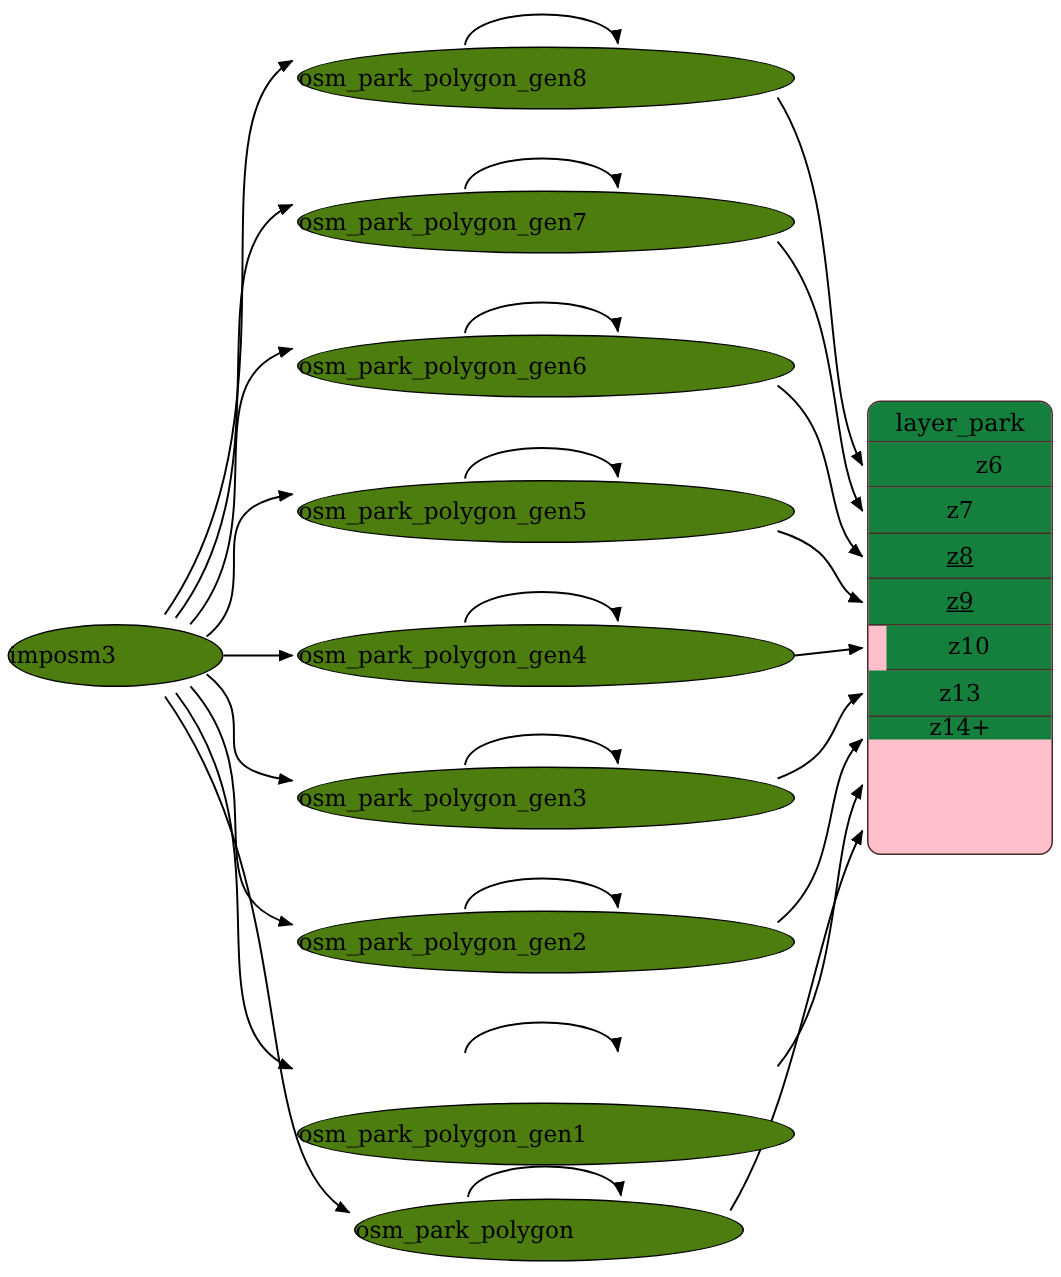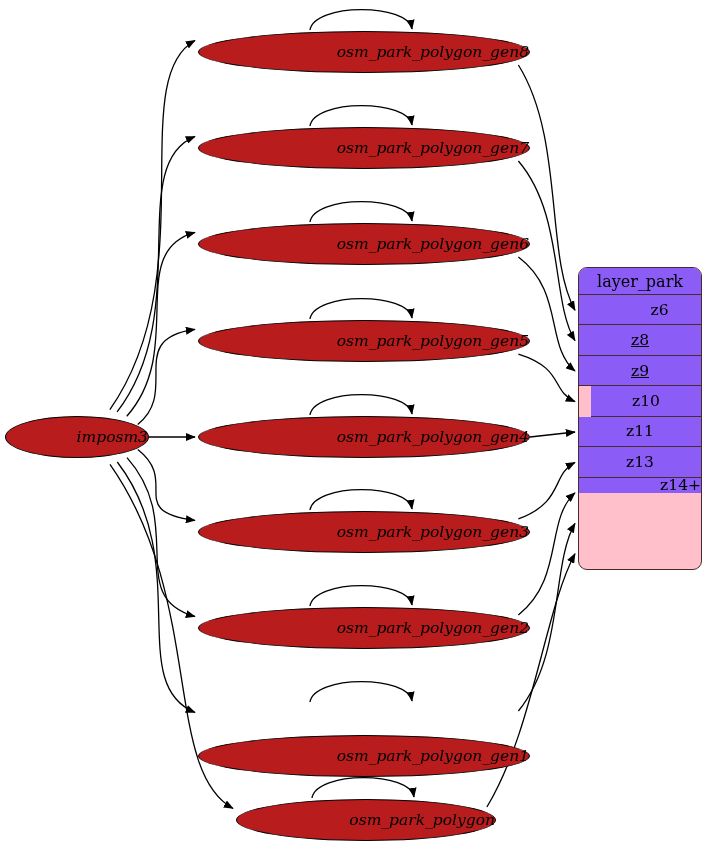--- a/index.html
+++ b/index.html
@@ -19,48 +19,47 @@
     position: absolute;
     left: 0;
     top: 0;
     width: 707px;
     height: 851px;
   }
   .ellipse-node {
     position: absolute;
     display: flex;
     align-items: center;
-    justify-content: flex-end;
+    justify-content: flex-start;
     box-sizing: border-box;
     border: 1.2px solid #000000;
     border-radius: 50%;
-    background: #b91c1c;
+    background: #4d7c0f;
     color: #000000;
     font-size: 15.5px;
     white-space: nowrap;
     z-index: 3;
-    font-style: italic;
   }
   #table-node {
     position: absolute;
     box-sizing: border-box;
     border: 1.5px solid #4a2b2b;
     border-radius: 9px;
     background: #ffc0cb;
     overflow: hidden;
     z-index: 4;
   }
   .table-row {
     box-sizing: border-box;
     display: flex;
     align-items: center;
     justify-content: center;
     color: #000000;
     font-size: 15.5px;
-    background: #8b5cf6;
+    background: #15803d;
     border-bottom: 1.4px solid #4a2b2b;
   }
   .table-row.last {
     border-bottom: none;
   }
   .table-row.header {
     font-size: 16px;
   }
 </style>
 </head>
@@ -136,33 +135,33 @@
       <div class="ellipse-node" style="left: 236px; top: 799px; width: 260px; height: 42px;">
         <span>osm_park_polygon</span>
       </div>
     </div>
 
   <div id="table-node" style="left: 578px; top: 267px; width: 124px; height: 303px;">
     <div class="table-row header" style="height: 27px;">layer_park</div>
   <div class="table-row" style="height: 30.4444px; padding-left: 39px;">
         <span>z6</span>
       </div>
+      <div class="table-row" style="height: 30.4444px;">
+        <span>z7</span>
+      </div>
       <div class="table-row" style="height: 30.4444px; text-decoration: underline;">
         <span>z8</span>
       </div>
       <div class="table-row" style="height: 30.4444px; text-decoration: underline;">
         <span>z9</span>
       </div>
       <div class="table-row" style="height: 30.4444px; margin-left: 12px;">
         <span>z10</span>
       </div>
-      <div class="table-row" style="height: 30.4444px;">
-        <span>z11</span>
-      </div>
       <div class="table-row" style="height: 30.4444px; text-align: center;">
         <span>z13</span>
       </div>
-      <div class="table-row last" style="height: 15px; justify-content: flex-end;">
+      <div class="table-row last" style="height: 15px;">
         <span>z14+</span>
       </div>
     </div>
 
 </div>
 
 </body></html>

